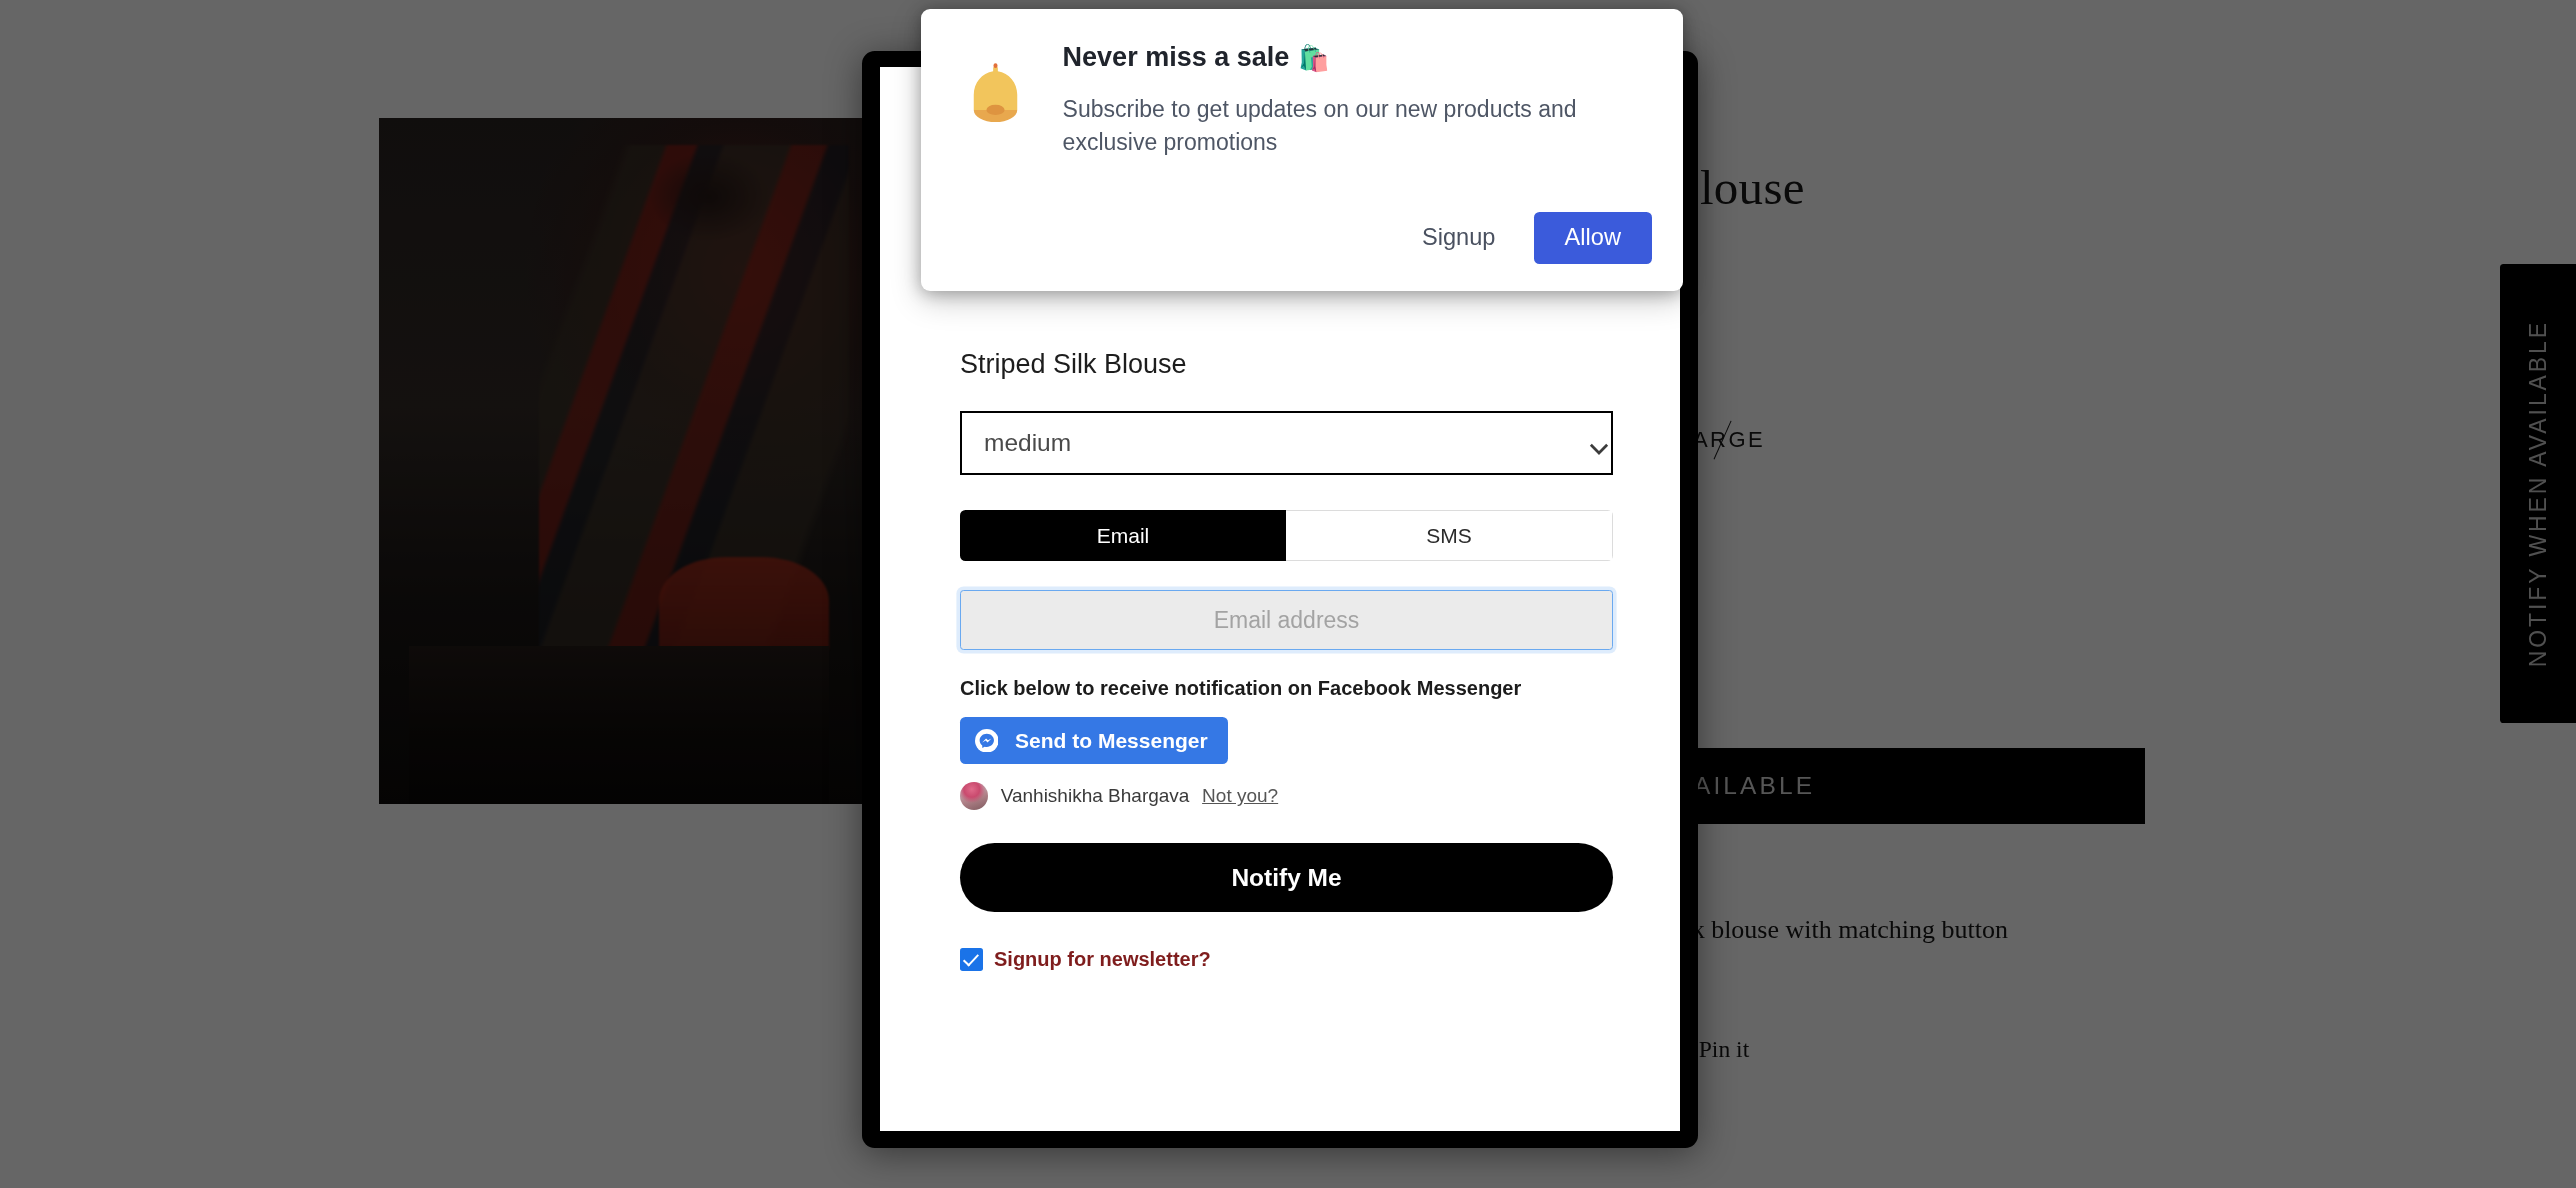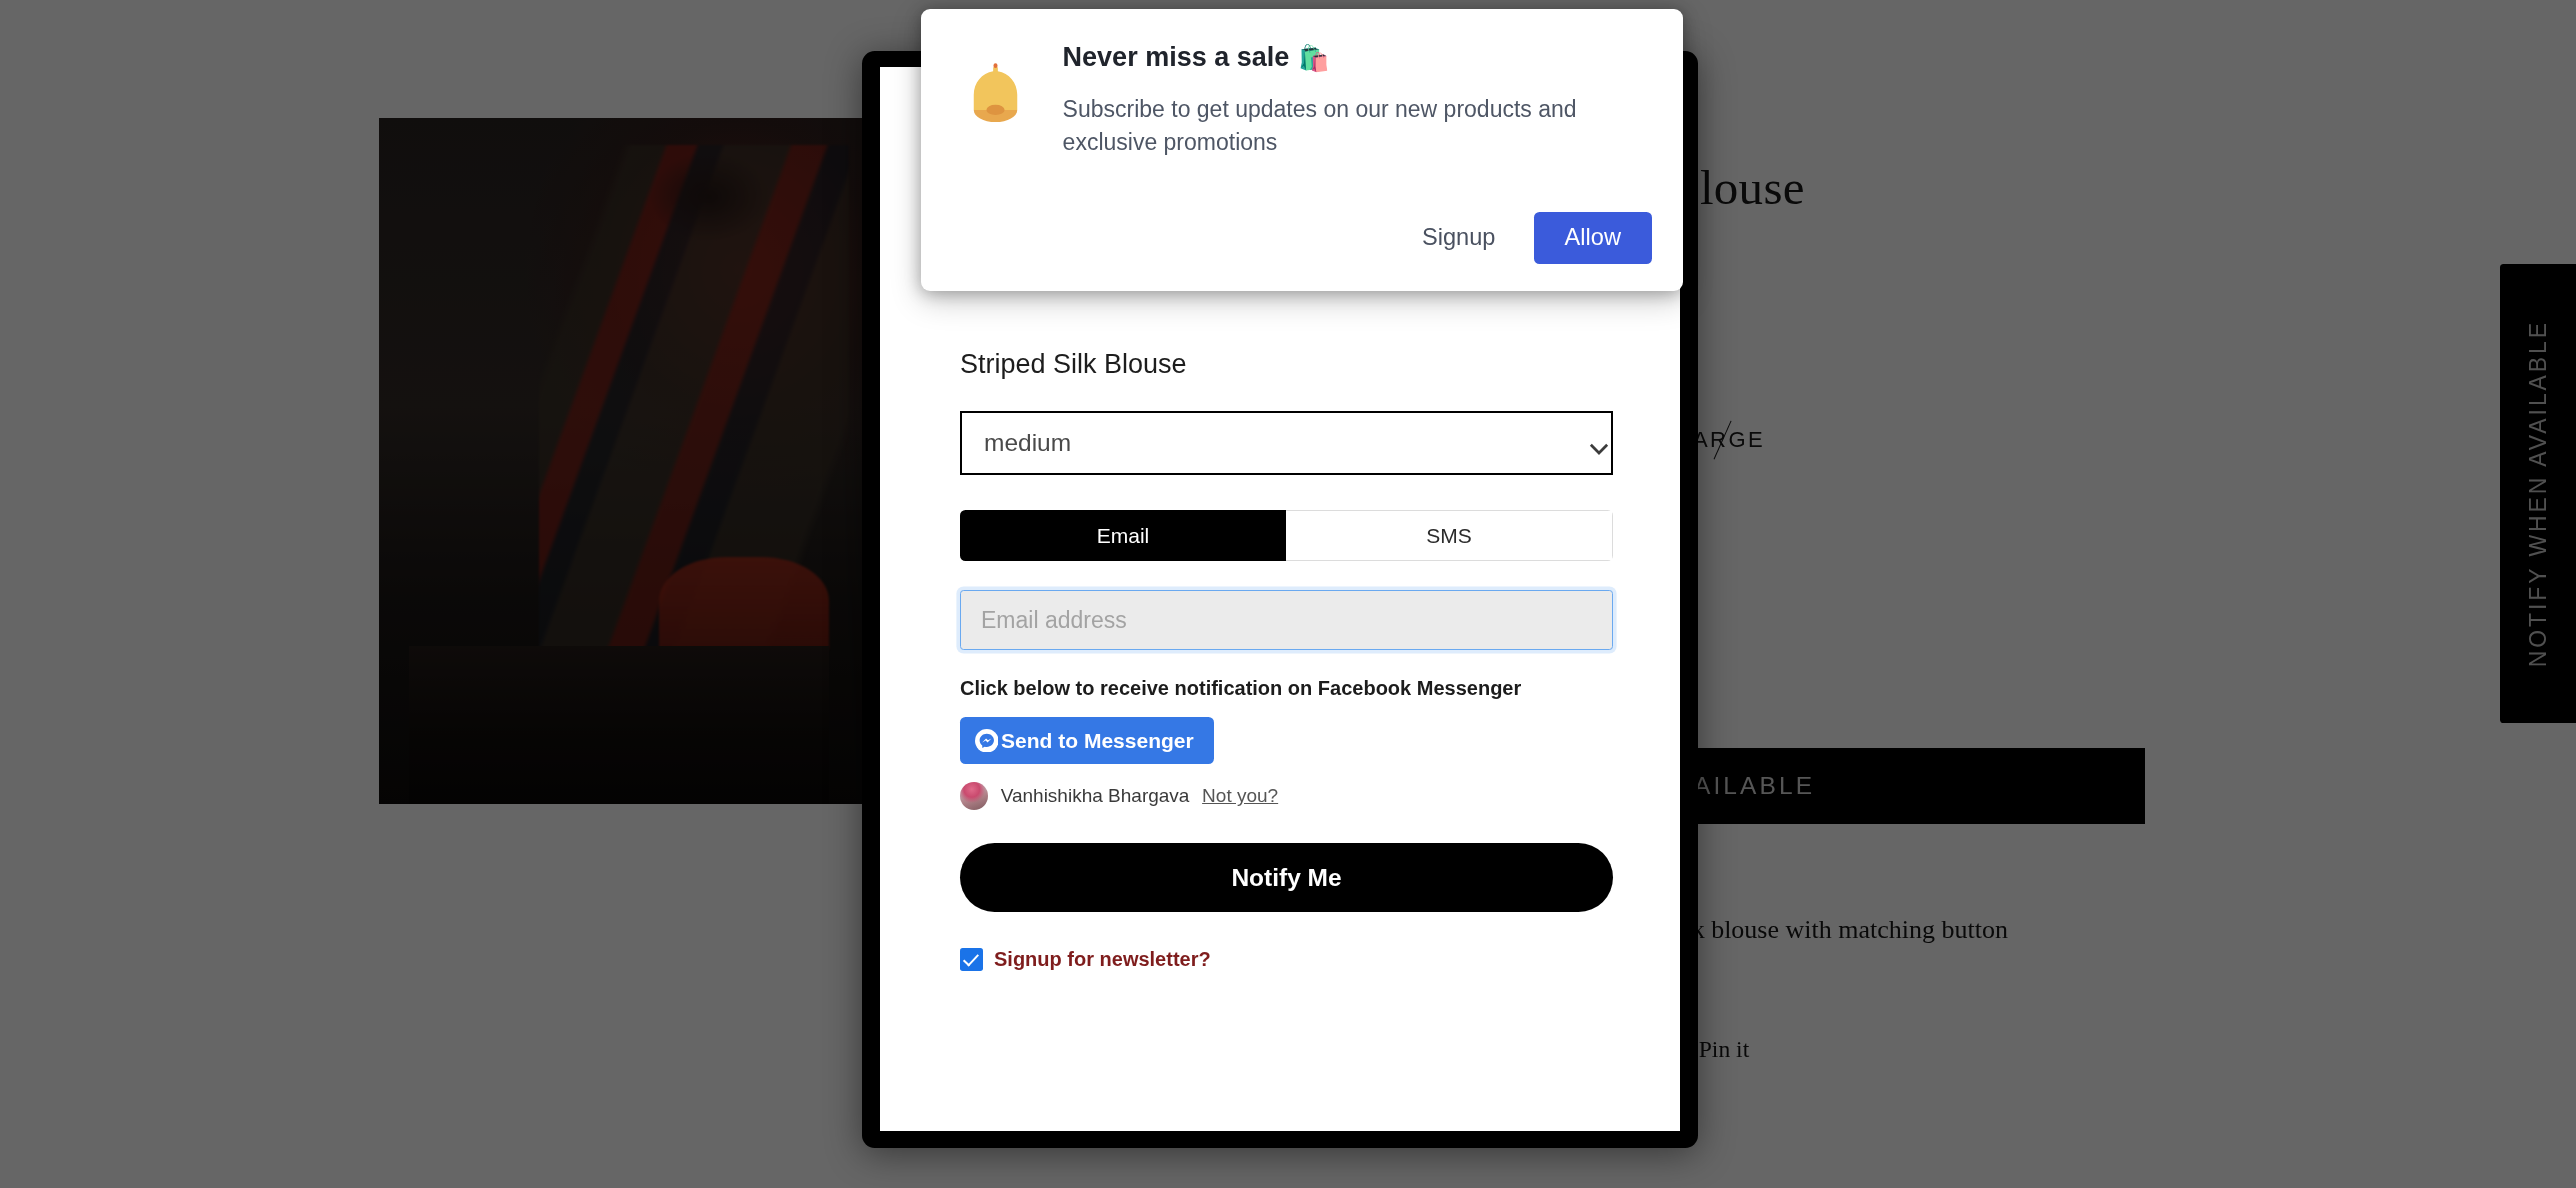--- a/index.html
+++ b/index.html
@@ -250,33 +250,34 @@
     margin-top: 29px;
     background: #ebebeb;
     border: 1.8px solid #6aa9f0;
     border-radius: 3.6px;
     padding: 0 20px;
     font-size: 23px;
     color: #202020;
     font-family: "Liberation Sans", sans-serif;
     box-shadow: 0 0 0 3.6px rgba(106,169,240,0.22);
     outline: none;
+    text-align: center;
   }
   .email-field::placeholder { color: #a3a3a3; }
 
   .messenger-note {
     margin-top: 27px;
     font-size: 20px;
     font-weight: bold;
     color: #1c1c1c;
   }
 
   .messenger-btn {
     margin-top: 16.4px;
-    display: inline-flex; align-items: center; gap: 3px;
+    display: inline-flex; align-items: center; gap: 17px;
     background: #3578E5;
     border: none; border-radius: 5.5px;
     padding: 11.8px 20px 11.8px 14.5px;
     color: #fff;
     font-size: 21px;
     font-weight: bold;
     cursor: pointer;
   }
   .messenger-btn svg { display: block; }
 

